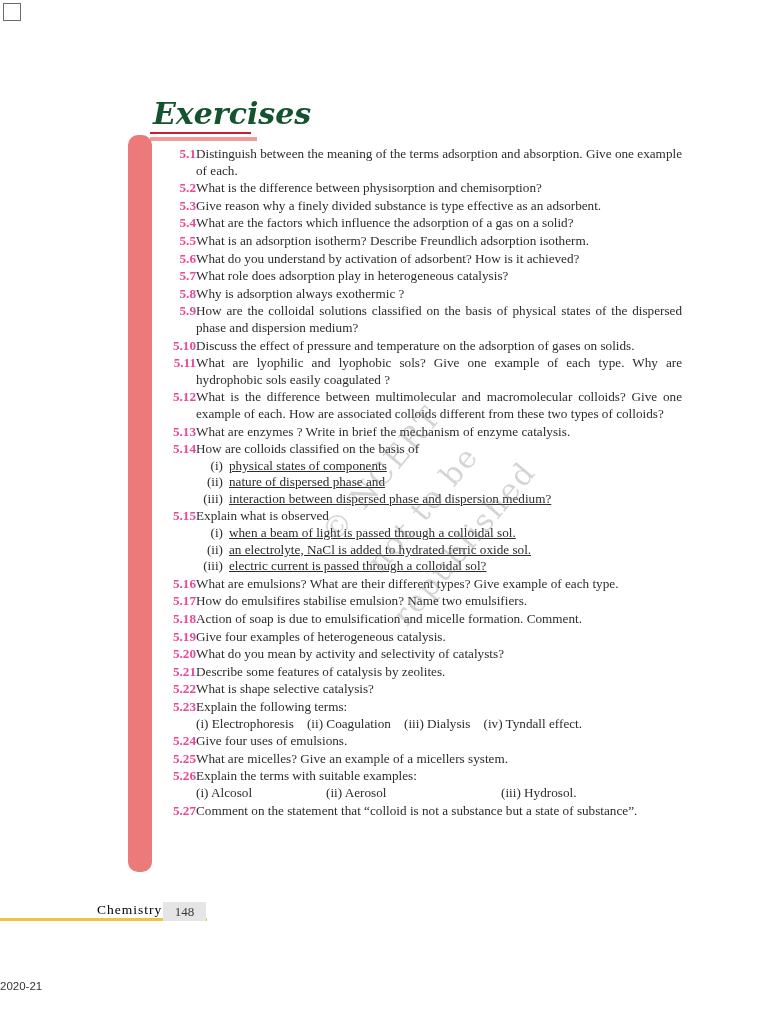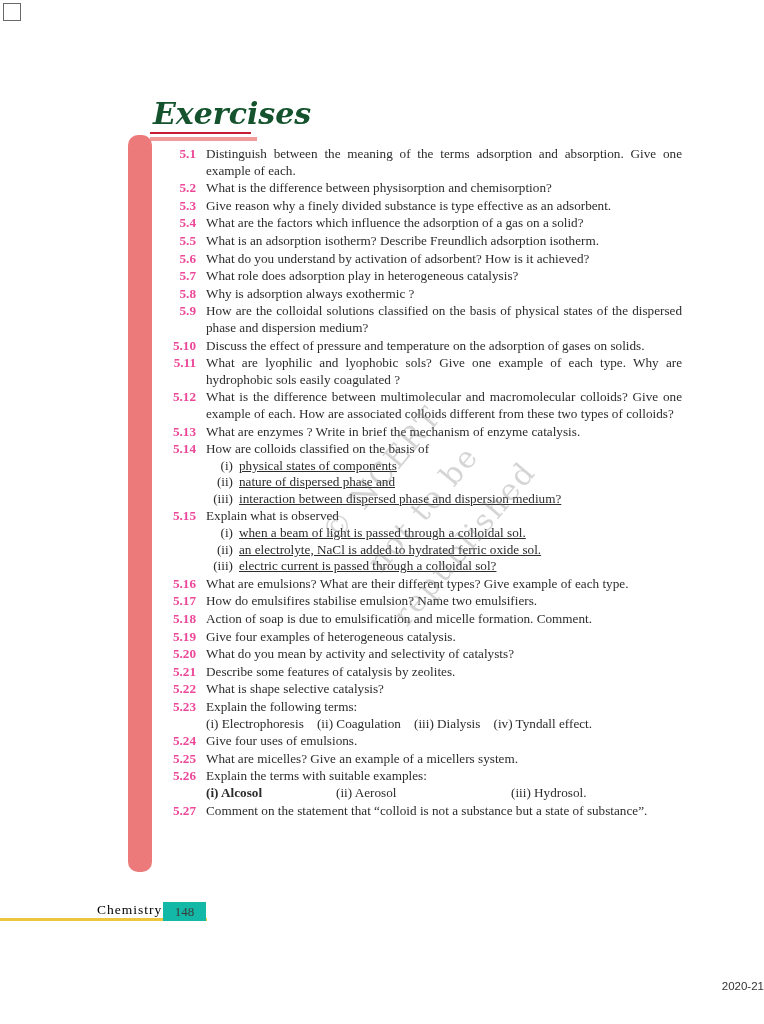--- a/index.html
+++ b/index.html
@@ -27,48 +27,48 @@
     background:#ec7a7a;border-radius:10px;
   }
   .questions{
     position:absolute;left:163px;top:146px;width:519px;
     font-size:13.2px;line-height:16.6px;color:#2c2c2c;
   }
   .q-row{display:flex;margin-bottom:1px;}
   .q-num{
     width:33px;min-width:33px;text-align:right;font-weight:bold;color:#ec4899;
   }
-  .q-body{margin-left:10px;flex:1;}
+  .q-body{flex:1;}
   .q-main{text-align:justify;}
   .q-sub{display:flex;}
   .q-sub-label{min-width:27px;text-align:right;white-space:pre;}
   .q-sub-text{margin-left:6px;text-decoration:underline;}
   .q-inline{white-space:pre-wrap;}
   .q-spread{display:flex;}
-  .q-spread .spread-0{width:130px;font-weight:bold;}
+  .q-spread .spread-0{width:130px;}
   .q-spread .spread-1{width:175px;}
   .watermark{
     position:absolute;left:248px;top:428px;width:350px;
     transform:rotate(-50deg);
     font-family:"DejaVu Serif",serif;
     font-size:30px;line-height:54px;letter-spacing:2px;
     color:rgba(125,125,125,0.32);text-align:center;pointer-events:none;
   }
   .footer-line{
     position:absolute;left:0;top:918px;width:207px;height:3px;background:#eec63e;
   }
   .footer-subject{
     position:absolute;left:97px;top:902px;font-size:13.5px;letter-spacing:1px;color:#000000;
   }
   .page-badge{
     position:absolute;left:163px;top:902px;width:43px;height:19px;
-    background:#14b8a6;text-align:center;font-size:13px;line-height:19px;color:#3a3a3a;
+    background:#e5e5e5;text-align:center;font-size:13px;line-height:19px;color:#3a3a3a;
   }
   .year{
-    position:absolute;left:0;top:980px;width:764px;text-align:right;
+    position:absolute;left:0;top:980px;width:764px;text-align:left;
     font-family:"Liberation Sans",sans-serif;font-size:11.5px;color:#333333;
   }
 </style>
 </head>
 <body>
 
 <div class="corner-mark"></div>
 
 <div class="heading">Exercises</div>
 <div class="heading-underline-dark"></div>

